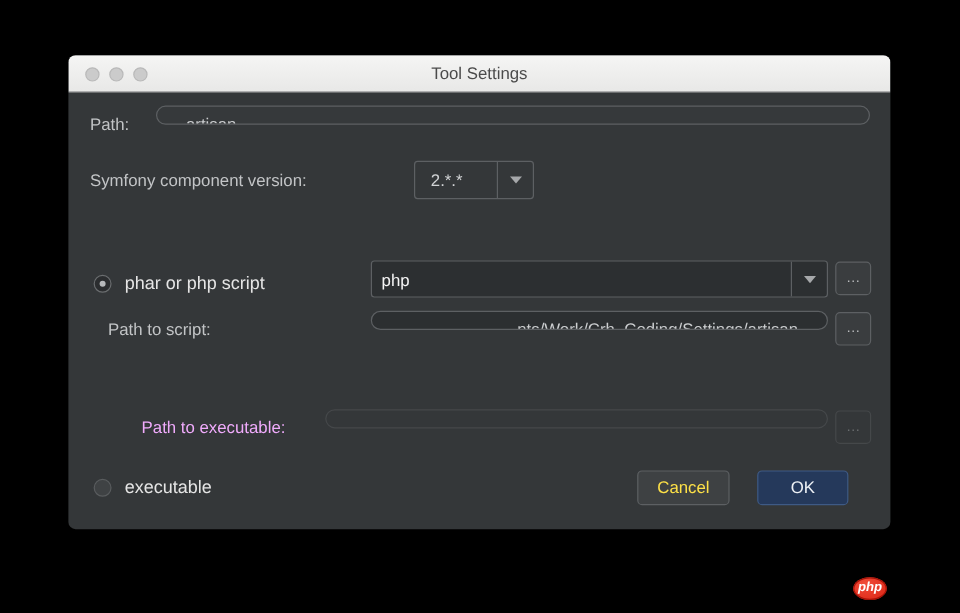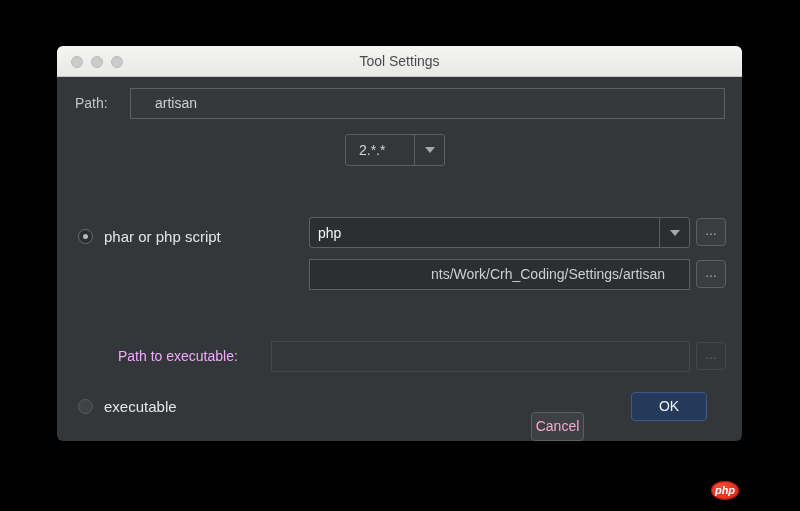--- a/index.html
+++ b/index.html
@@ -19,22 +19,22 @@
   .lights { position:absolute; left:14px; top:0; height:31px; display:flex;
             align-items:center; gap:8px; }
   .light { width:12px; height:12px; border-radius:50%; background:#cbcbcb;
            border:1px solid #b9b9b9; }
 
   
   .lbl { position:absolute; color:#c2c4c6; font-size:14px; height:31px; line-height:31px; }
   .lbl.disabled { color:#f0abfc;margin-left:28px; }
 
   
-  .field { position:absolute; height:31px; background:#36393b;
-           border:1px solid #5d6063; border-radius:0; color:#cdcfd1;
+  .field { position:absolute; height:16px; background:#36393b;
+           border:1px solid #5d6063; border-radius:10px; color:#cdcfd1;
            font-size:14px; line-height:29px; padding:0 24px; white-space:nowrap;
            overflow:hidden; }
   .field.editable { background:#2c2f31; }
   .field.right { text-align:right; direction:rtl; }
   .field.disabled { background:transparent; border-color:#45484a; }
 
   
   .combo { position:absolute; height:32px; background:#343739;
            border:1px solid #5d6063; border-radius:3px; display:flex; }
   .combo .val { flex:1; color:#d2d4d6; font-size:14px; line-height:30px;
@@ -57,22 +57,22 @@
   .radio { width:15px; height:15px; border-radius:50%; background:#2b2d2f;
            border:1px solid #6a6d6f; position:relative; flex:0 0 auto; }
   .radio.off { background:#3f4244; border-color:#595c5e; }
   .radio.on::after { content:''; position:absolute; left:4px; top:4px; width:5px;
            height:5px; border-radius:50%; background:#b7b9bb; }
   .radiorow .rlbl { color:#e5e5e5; font-size:15px; }
 
   
   .btn { position:absolute; height:29px; border-radius:4px; font-size:14px;
          text-align:center; line-height:27px; cursor:pointer; }
-  .btn.cancel { left:474px; top:346px; width:53px; background:#3e4143;
-                border:1px solid #5d6063; color:#f9a8d4;margin-top:20px; }
+  .btn.cancel { left:474px; top:346px; width:77px; background:#3e4143;
+                border:1px solid #5d6063; color:#fde047; }
   .btn.ok { left:574px; top:346px; width:76px; background:#25395b;
             border:1px solid #3e5a85; color:#eef1f5; }
 
   
   .phplogo { position:absolute; left:711px; top:481px; width:28px; height:19px;
              background:radial-gradient(ellipse at 35% 30%, #f14b38, #d92313);
              border-radius:50%; display:flex; align-items:center; justify-content:center;
              box-shadow:0 0 0 1px #a51208 inset; }
   .phplogo span { color:#fff; font-size:11px; font-weight:bold; font-style:italic;
                   line-height:1; transform:translateY(-0.5px); }
@@ -87,40 +87,42 @@
       <div class="light"></div>
       <div class="light"></div>
       <div class="light"></div>
     </div>
     <div class="title">Tool Settings</div>
   </div>
 
   <div class="lbl" style="left:18px; top:42px;">Path:</div>
   <div class="field" style="left:73px; top:42px; width:595px;">artisan</div>
 
+  <div class="lbl" style="left:18px; top:88px; height:32px; line-height:32px;">Symfony component version:</div>
   <div class="combo" style="left:288px; top:88px; width:100px;">
     <div class="val">2.*.*</div>
     <div class="arrowzone">
       <div class="chev"></div>
     </div>
   </div>
 
   <div class="radiorow" style="left:21px; top:182px;">
     <div class="radio on"></div>
     <div class="rlbl">phar or php script</div>
   </div>
 
   <div class="combo editable" style="left:252px; top:171px; width:381px; height:31px;">
     <div class="val">php</div>
     <div class="arrowzone">
       <div class="chev"></div>
     </div>
   </div>
   <div class="browse" style="left:639px; top:172px;">…</div>
 
+  <div class="lbl" style="left:33px; top:213px;">Path to script:</div>
   <div class="field editable right" style="left:252px; top:213px; width:381px;">nts/Work/Crh_Coding/Settings/artisan</div>
   <div class="browse" style="left:639px; top:214px;">…</div>
 
   <div class="radiorow" style="left:21px; top:308px;margin-top:44px;">
     <div class="radio off"></div>
     <div class="rlbl">executable</div>
   </div>
 
   <div class="lbl disabled" style="left:33px; top:295px;">Path to executable:</div>
   <div class="field disabled" style="left:214px; top:295px; width:419px;"></div>

